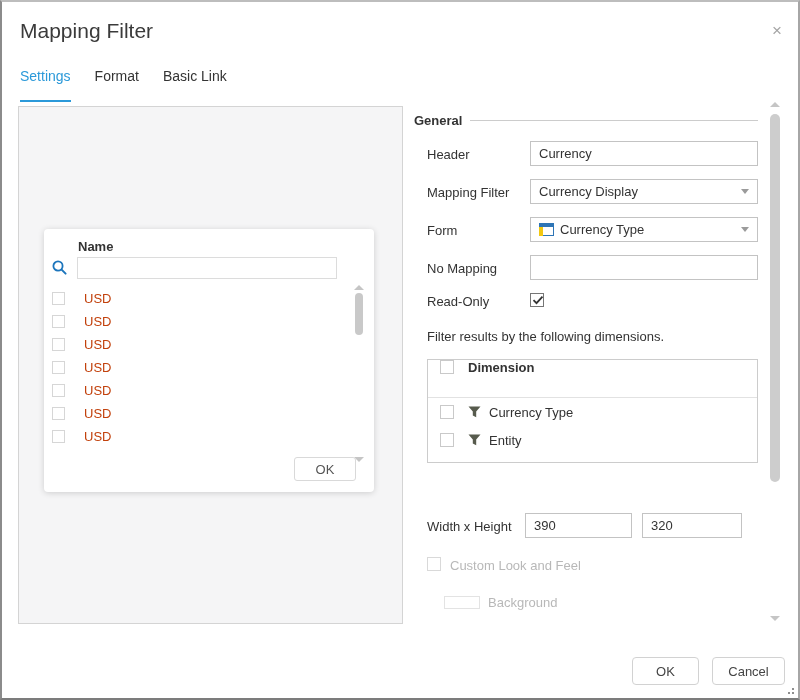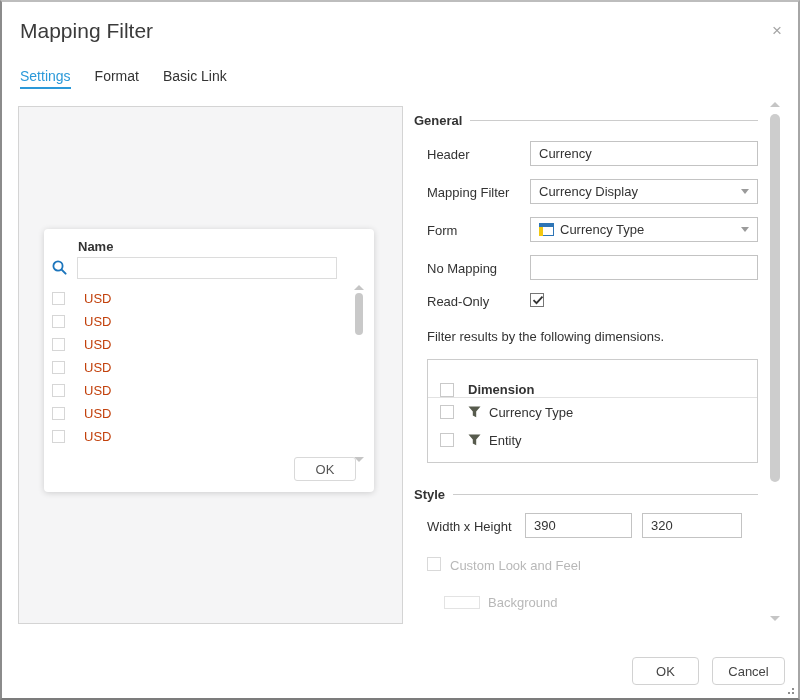--- a/index.html
+++ b/index.html
@@ -10,21 +10,21 @@
     position:relative; width:800px; height:700px; background:#fff;
     border:2px solid; border-color:#bdbdbd #a6a6a6 #7c7c7c #8b8b8b;
     overflow:hidden;
   }
 
   .title { position:absolute; left:18px; top:17px; font-size:21px; color:#3b3b3b; }
   .close-x { position:absolute; right:16px; top:20px; font-size:17px; color:#a5a5a5; cursor:pointer; line-height:1; }
 
   
   .tabs { position:absolute; left:18px; top:66px; display:flex; gap:24px; }
-  .tab { font-size:14px; color:#333; padding-bottom:3px; border-bottom:2px solid transparent; cursor:pointer; }
+  .tab { font-size:14px; color:#333; padding-bottom:16px; border-bottom:2px solid transparent; cursor:pointer; }
   .tab.active { color:#2b99d9; border-bottom-color:#2b99d9; }
 
   
   .preview-panel { position:absolute; left:16px; top:104px; width:385px; height:518px;
     background:#f5f5f6; border:1px solid #d4d4d4; }
 
   .card { position:absolute; left:25px; top:122px; width:330px; height:263px;
     background:#fff; border-radius:4px; box-shadow:0 1px 6px rgba(0,0,0,0.16); }
   .card-name { position:absolute; left:34px; top:10px; font-size:13px; font-weight:600; color:#333; }
   .card-search-icon { position:absolute; left:7px; top:30px; }
@@ -65,21 +65,21 @@
   .form-icon { width:15px; height:13px; border:1px solid #2e75b6; background:#fff; position:relative; margin-right:6px; flex:none; }
   .form-icon::before { content:''; position:absolute; left:-1px; top:-1px; right:-1px; height:4px; background:#2e75b6; }
   .form-icon::after { content:''; position:absolute; left:-1px; top:3px; width:4px; bottom:-1px; background:#f2c811; }
 
   .cb14 { width:14px; height:14px; background:#fff; border:1px solid #c9c9c9; position:relative; flex:none; }
   .cb14.checked { border-color:#767676; }
   .cb14.checked svg { position:absolute; left:0px; top:-1px; }
   .cb14.disabled { border-color:#d9d9d9; }
 
   .dim-box { position:absolute; left:425px; top:357px; width:331px; height:104px; border:1px solid #ccc; background:#fff; }
-  .dim-header { display:flex; align-items:flex-end; height:38px; border-bottom:1px solid #e2e2e2; padding-left:12px; }
+  .dim-header { display:flex; align-items:flex-start; height:38px; border-bottom:1px solid #e2e2e2; padding-left:12px; }
   .dim-header .h { margin-left:14px; font-size:13px; font-weight:700; color:#333; }
   .dim-row { display:flex; align-items:center; height:28px; padding-left:12px; }
   .dim-row .funnel { margin-left:14px; display:flex; }
   .dim-row .label { margin-left:8px; font-size:13px; color:#333; }
 
   .gray { color:#b8b8b8 !important; }
   .swatch { position:absolute; left:442px; top:594px; width:36px; height:13px; border:1px solid #e3e3e3; background:#fff; }
 
   
   .right-scrollbar { position:absolute; left:766px; top:100px; width:14px; height:522px; }
@@ -215,24 +215,20 @@
         <span class="funnel">
           <svg width="13" height="12" viewBox="0 0 13 12">
             <path d="M0.5 0.5 H12.5 L8.2 5.4 V11.3 L4.8 9.4 V5.4 Z" fill="#575b4d"></path>
           </svg>
         </span>
         <span class="label">Entity</span>
       </div>
       </div>
   </div>
 
-  <div class="section-head" style="top:485px;">
-    <span class="t">Style</span>
-    <span class="line"></span>
-  </div>
 
   <div class="flabel" style="top:517px;">Width x Height</div>
   <input class="tinput" style="left: 523px; top: 511px; width: 107px;" value="390">
   <input class="tinput" style="left: 640px; top: 511px; width: 100px;" value="320">
 
   <div class="cb14 disabled" style="position:absolute; left:425px; top:555px;"></div>
   <div class="ftext gray" style="left:448px; top:556px;">Custom Look and Feel</div>
 
   <div class="swatch"></div>
   <div class="ftext gray" style="left:486px; top:593px;">Background</div>

